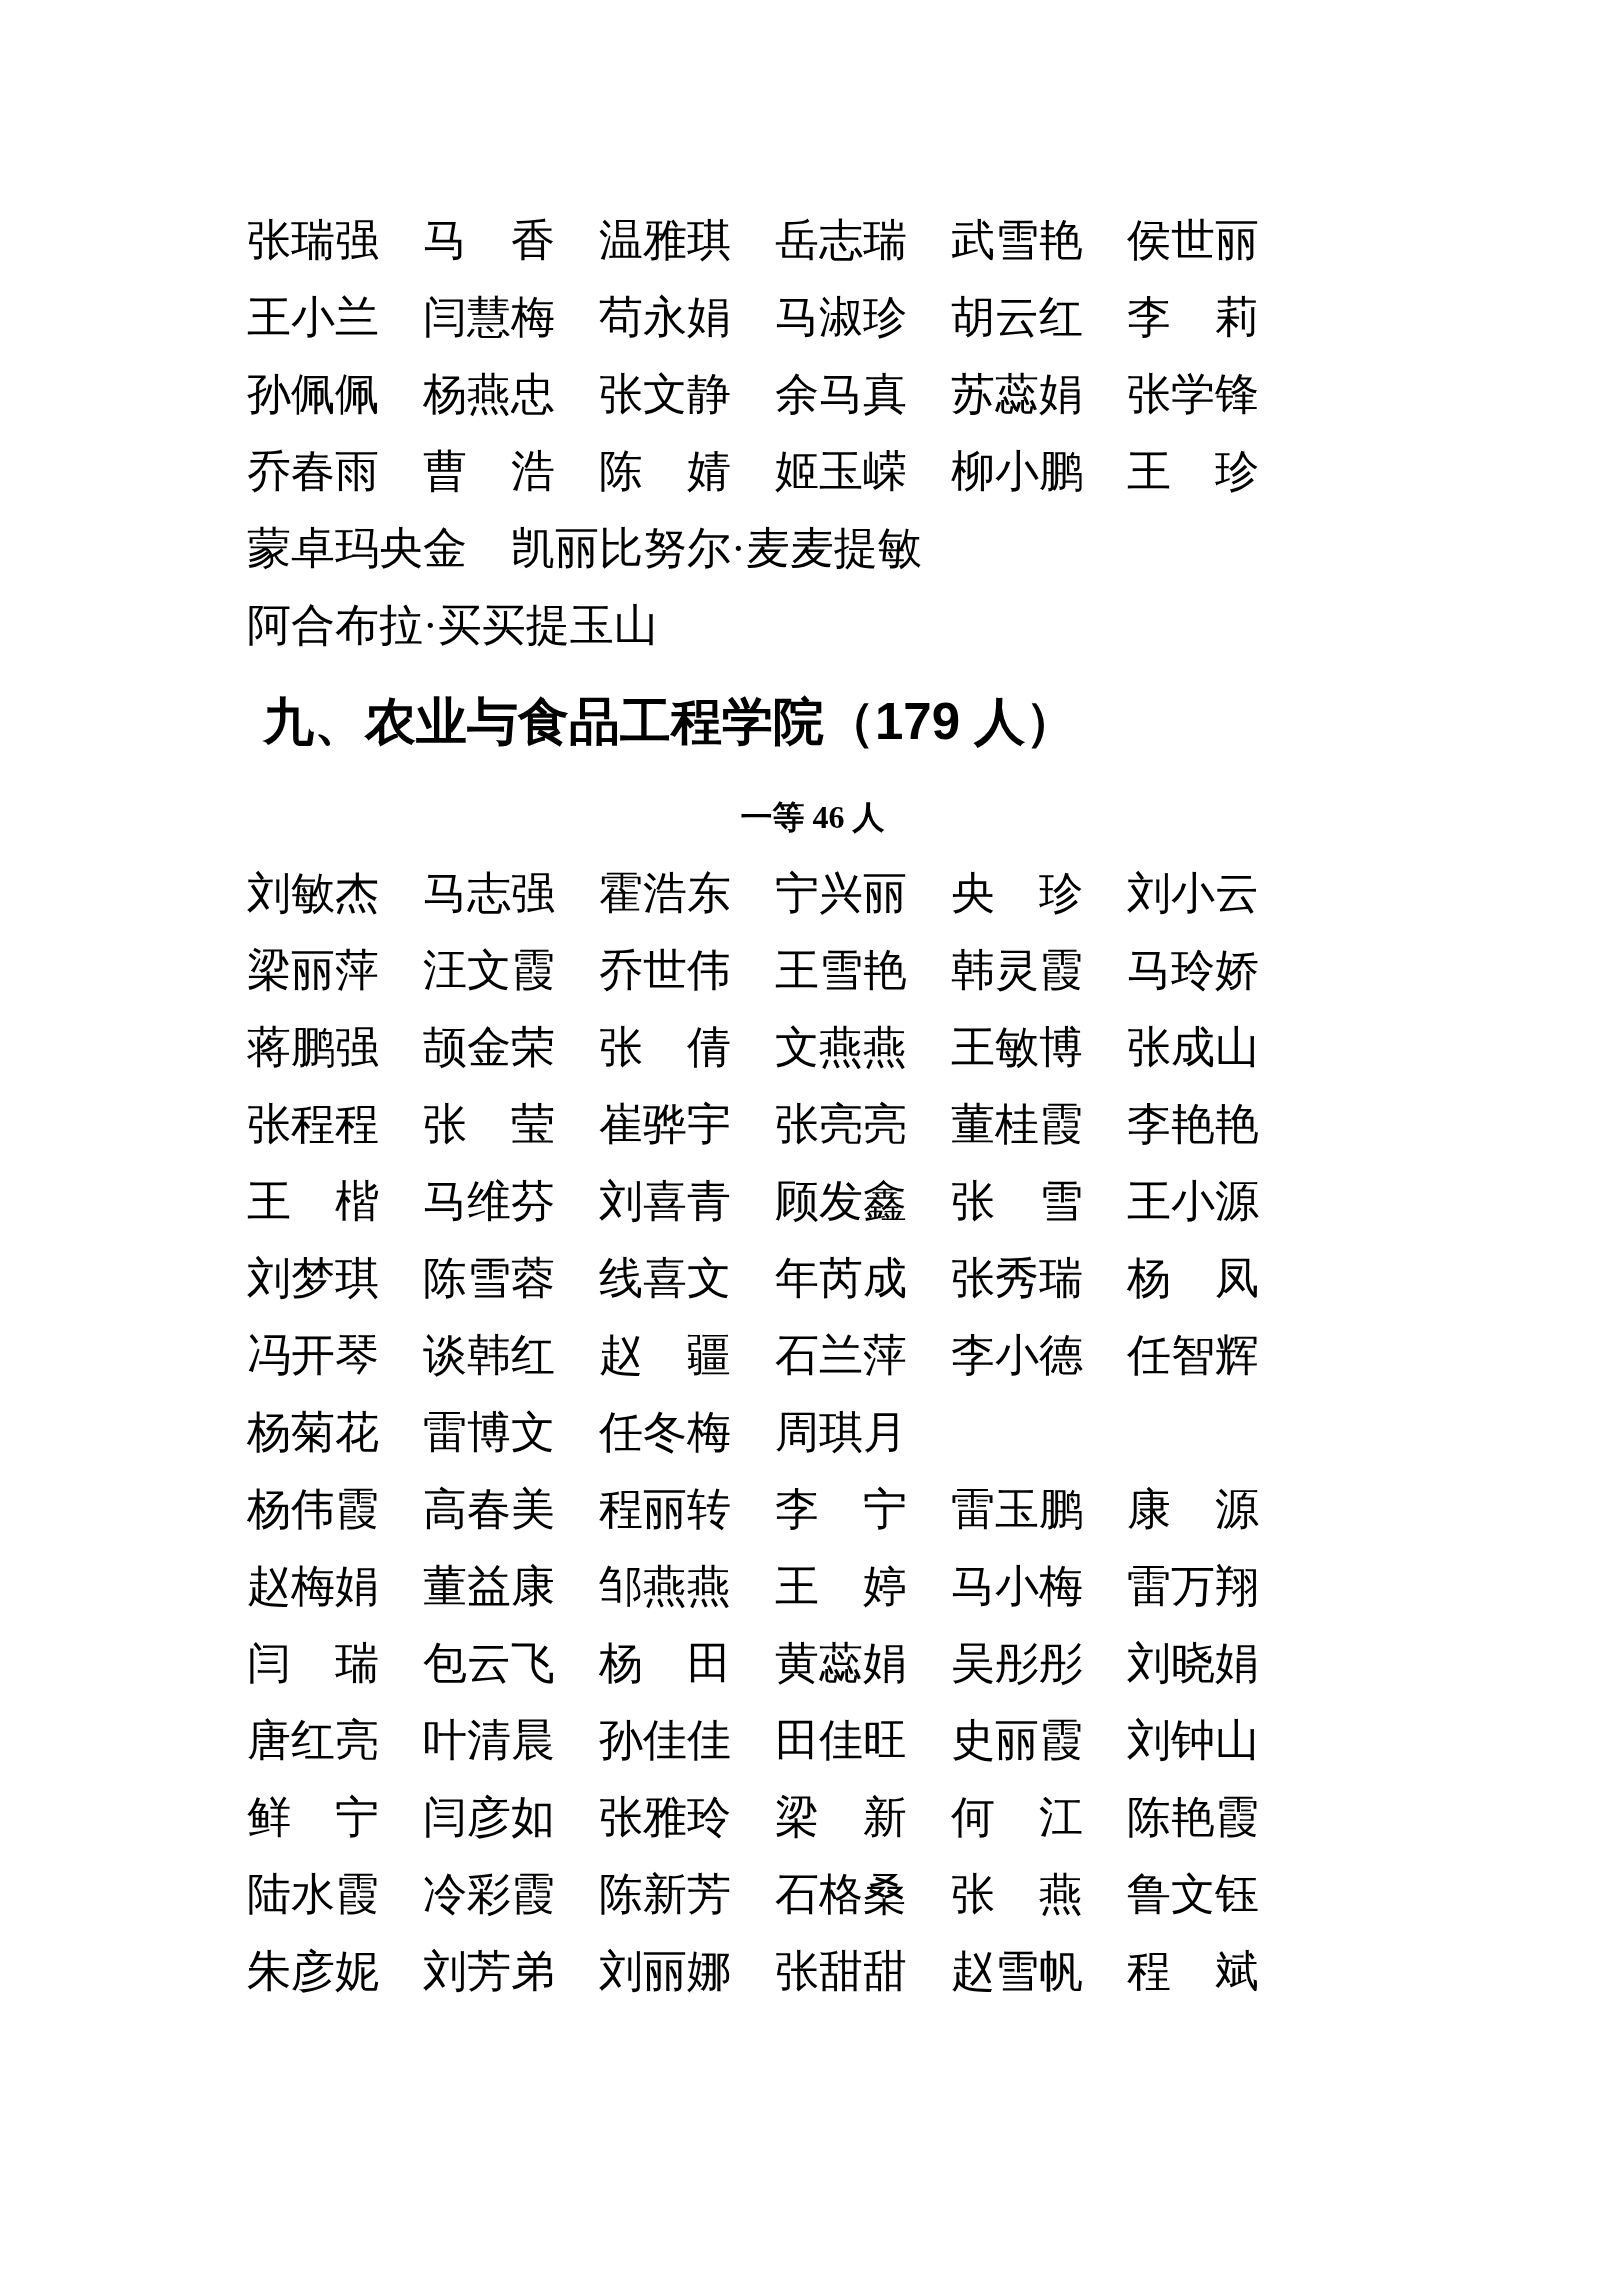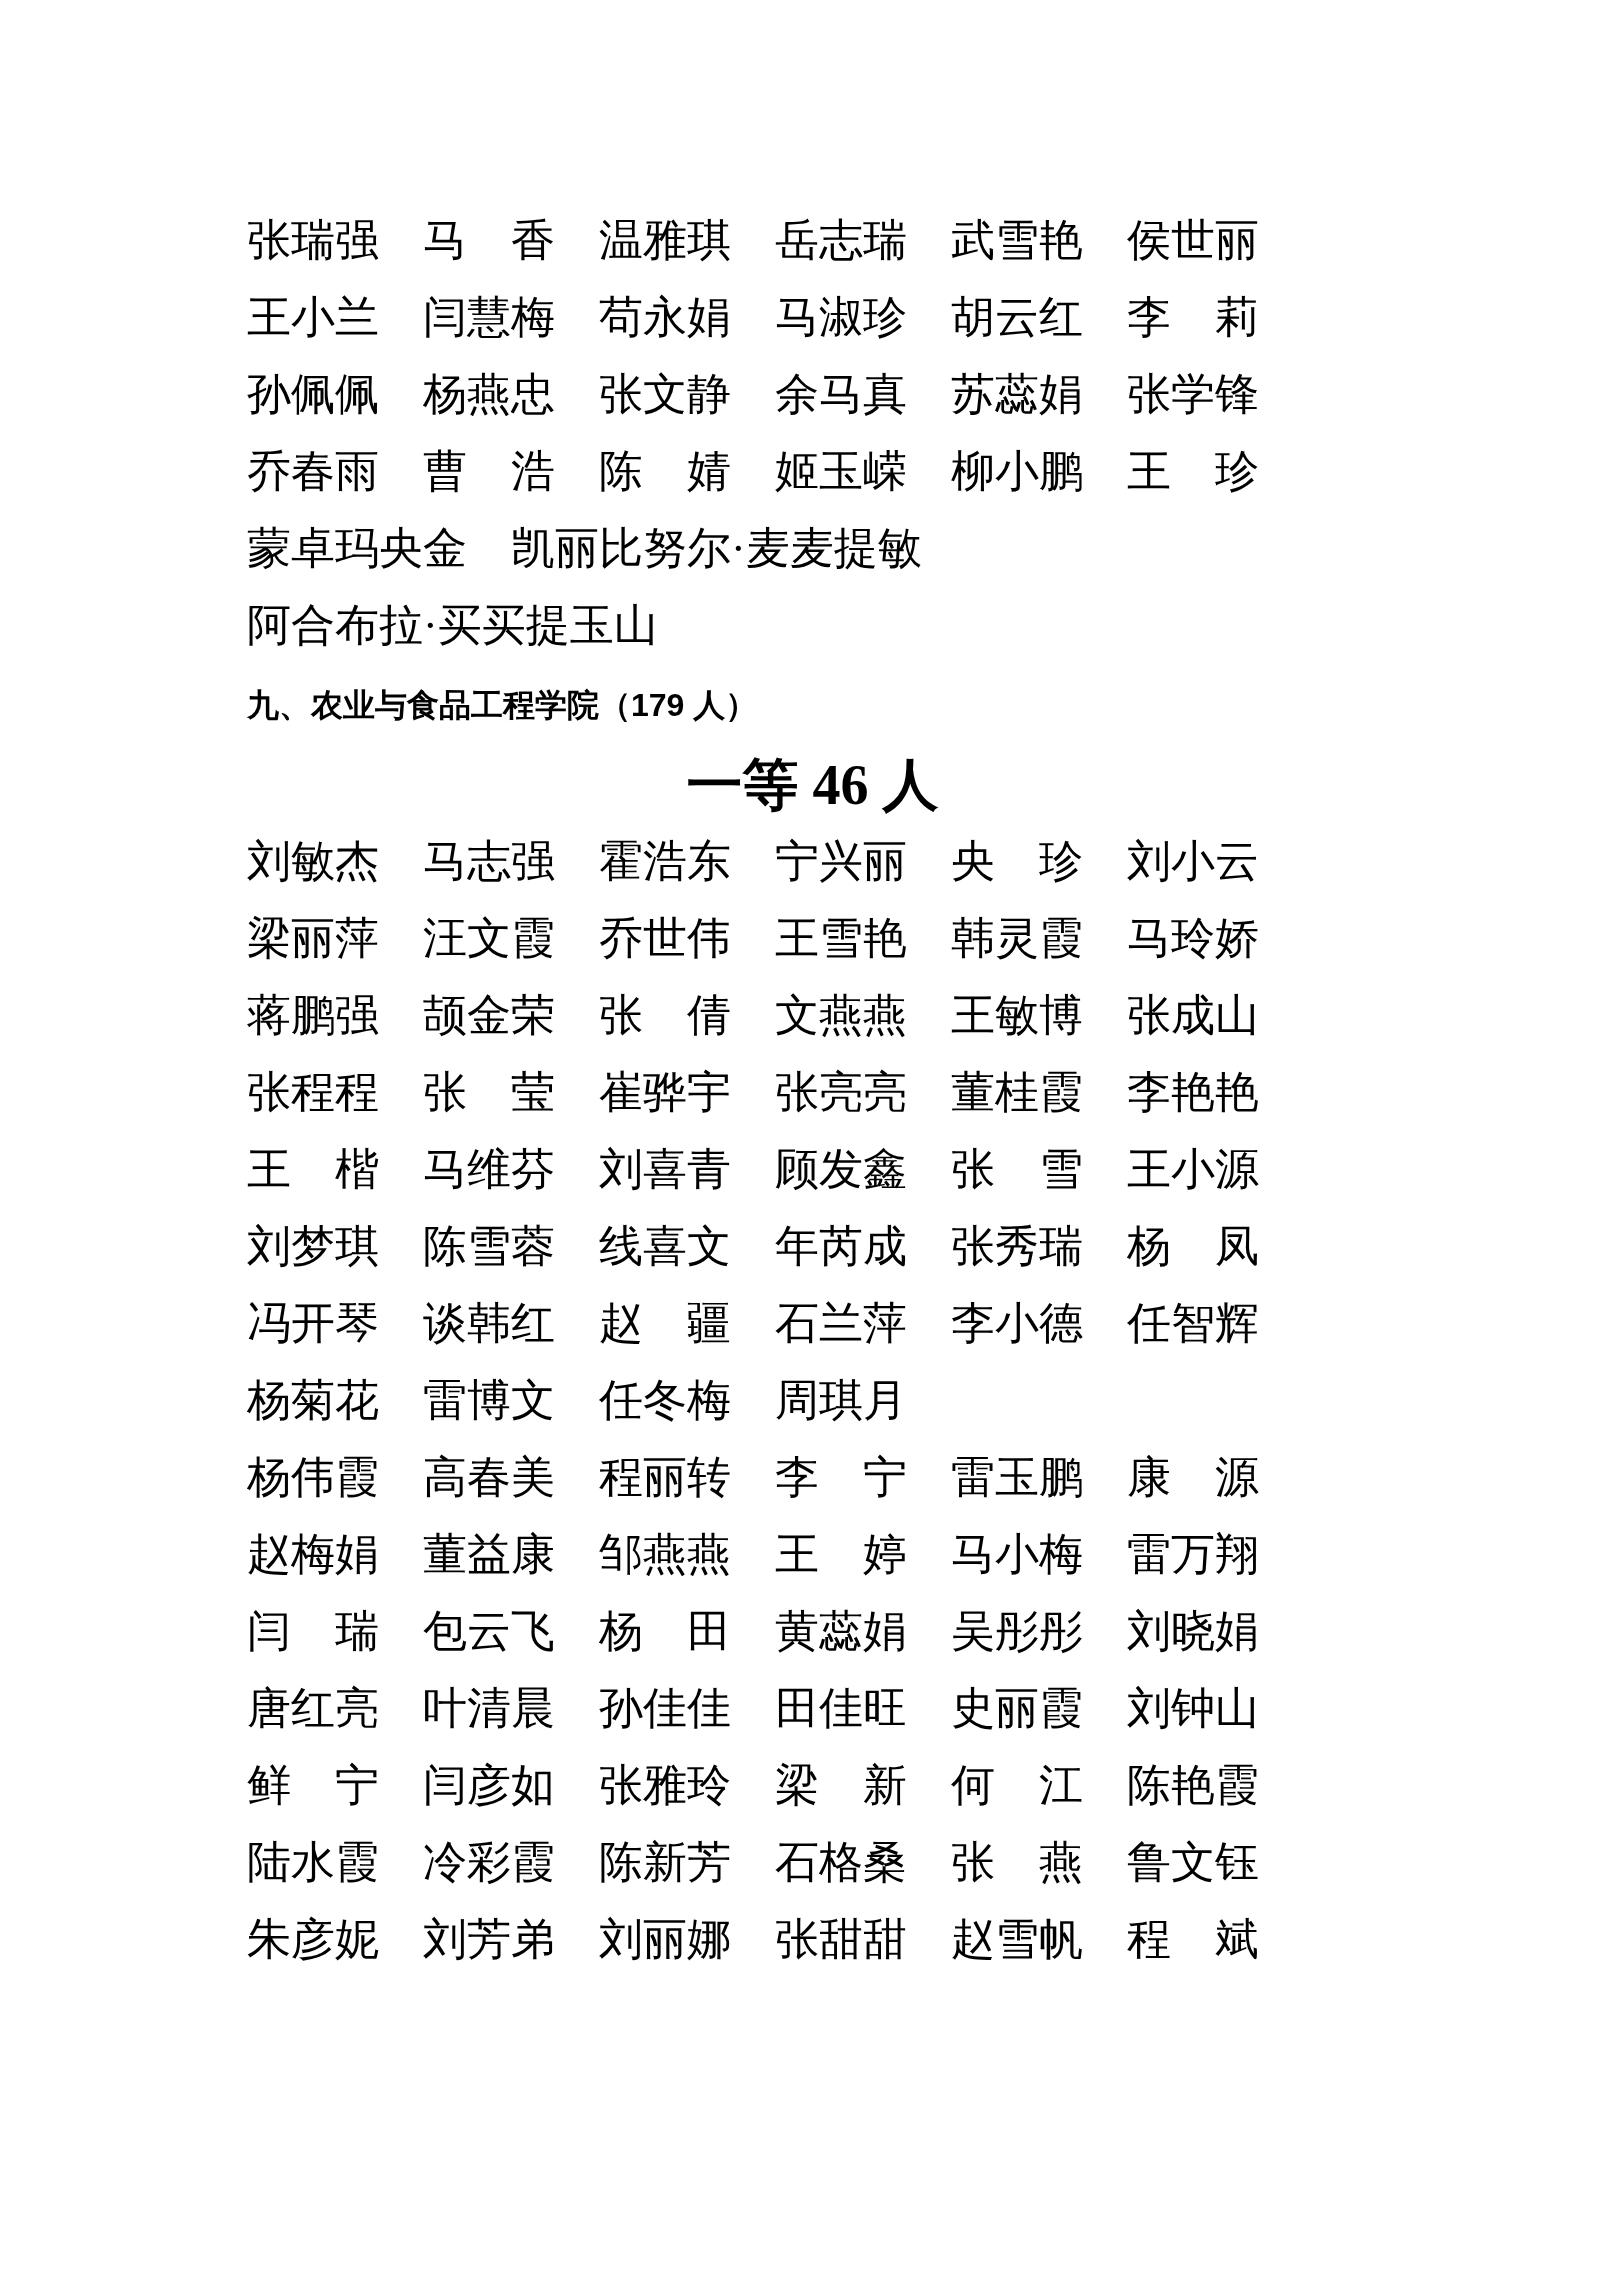--- a/index.html
+++ b/index.html
@@ -43,39 +43,39 @@
     justify-content: space-between;
   }
   .name.wa {
     width: auto;
   }
   .name i { font-style: normal; }
 
   
   .college-heading {
     height: 82px;
-    margin: 0;
+    margin: 16px;
     display: flex;
     align-items: center;
     font-family: "Liberation Sans", "DejaVu Sans", sans-serif;
     font-weight: bold;
-    font-size: 32px;
+    font-size: 51px;
     line-height: 1;
     white-space: nowrap;
   }
   
   .grade-heading {
     height: 77px;
     margin: 0;
     display: flex;
     align-items: center;
     justify-content: center;
     font-family: "Liberation Serif", "DejaVu Serif", serif;
     font-weight: bold;
-    font-size: 56px;
+    font-size: 32px;
     line-height: 1;
     white-space: nowrap;
   }
 </style>
 </head>
 <body>
 
 <div class="doc">
 
   <section>

